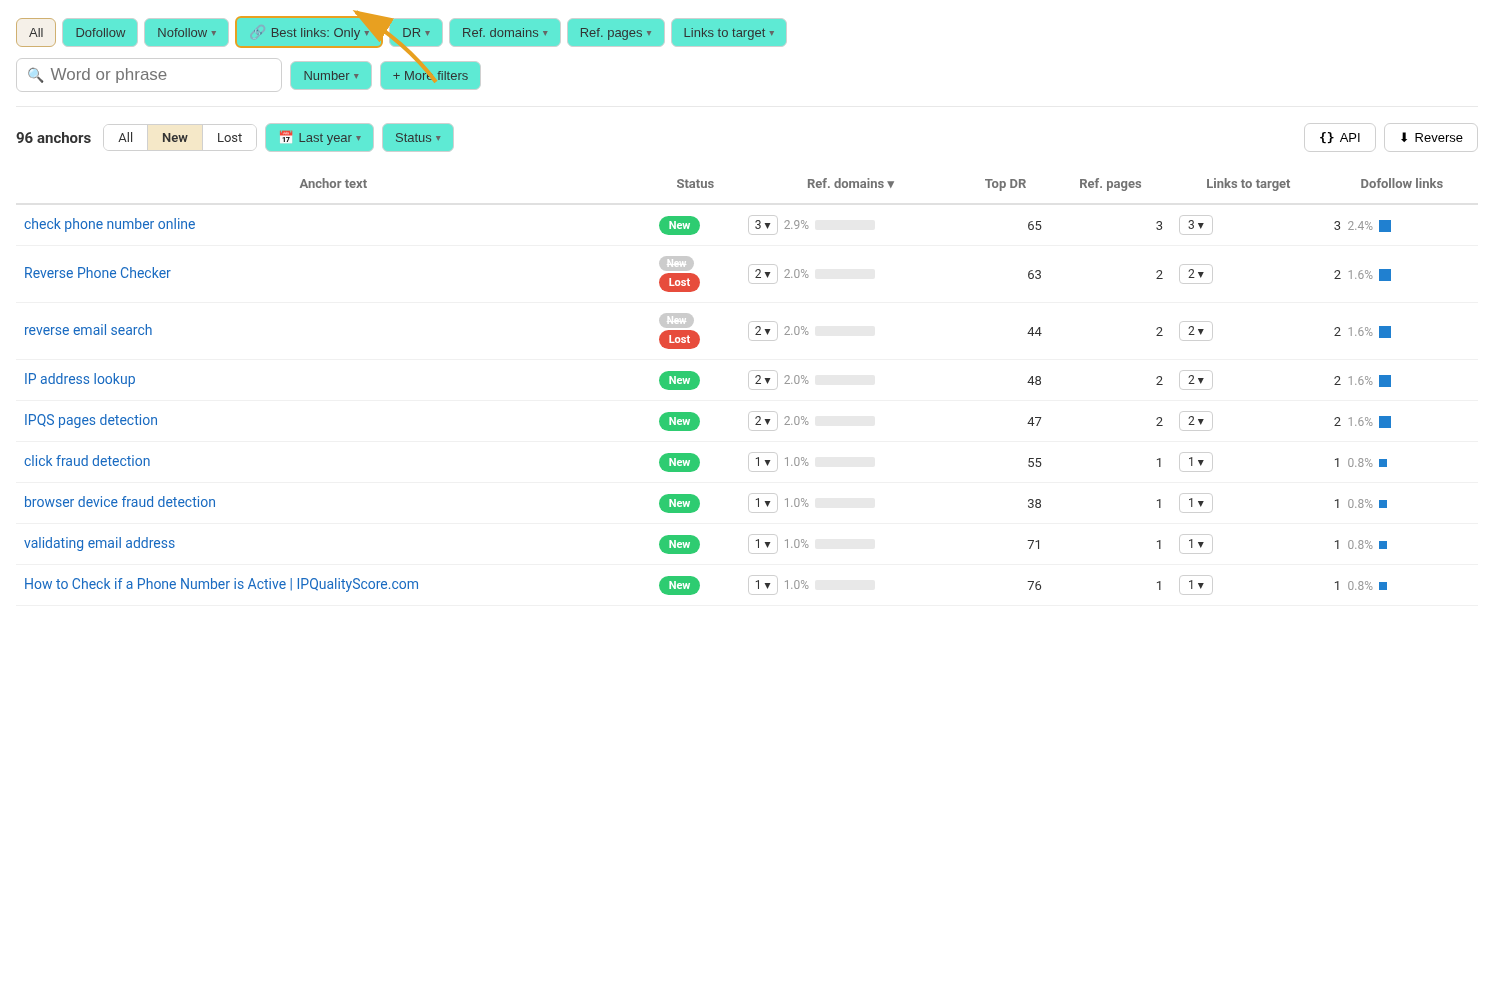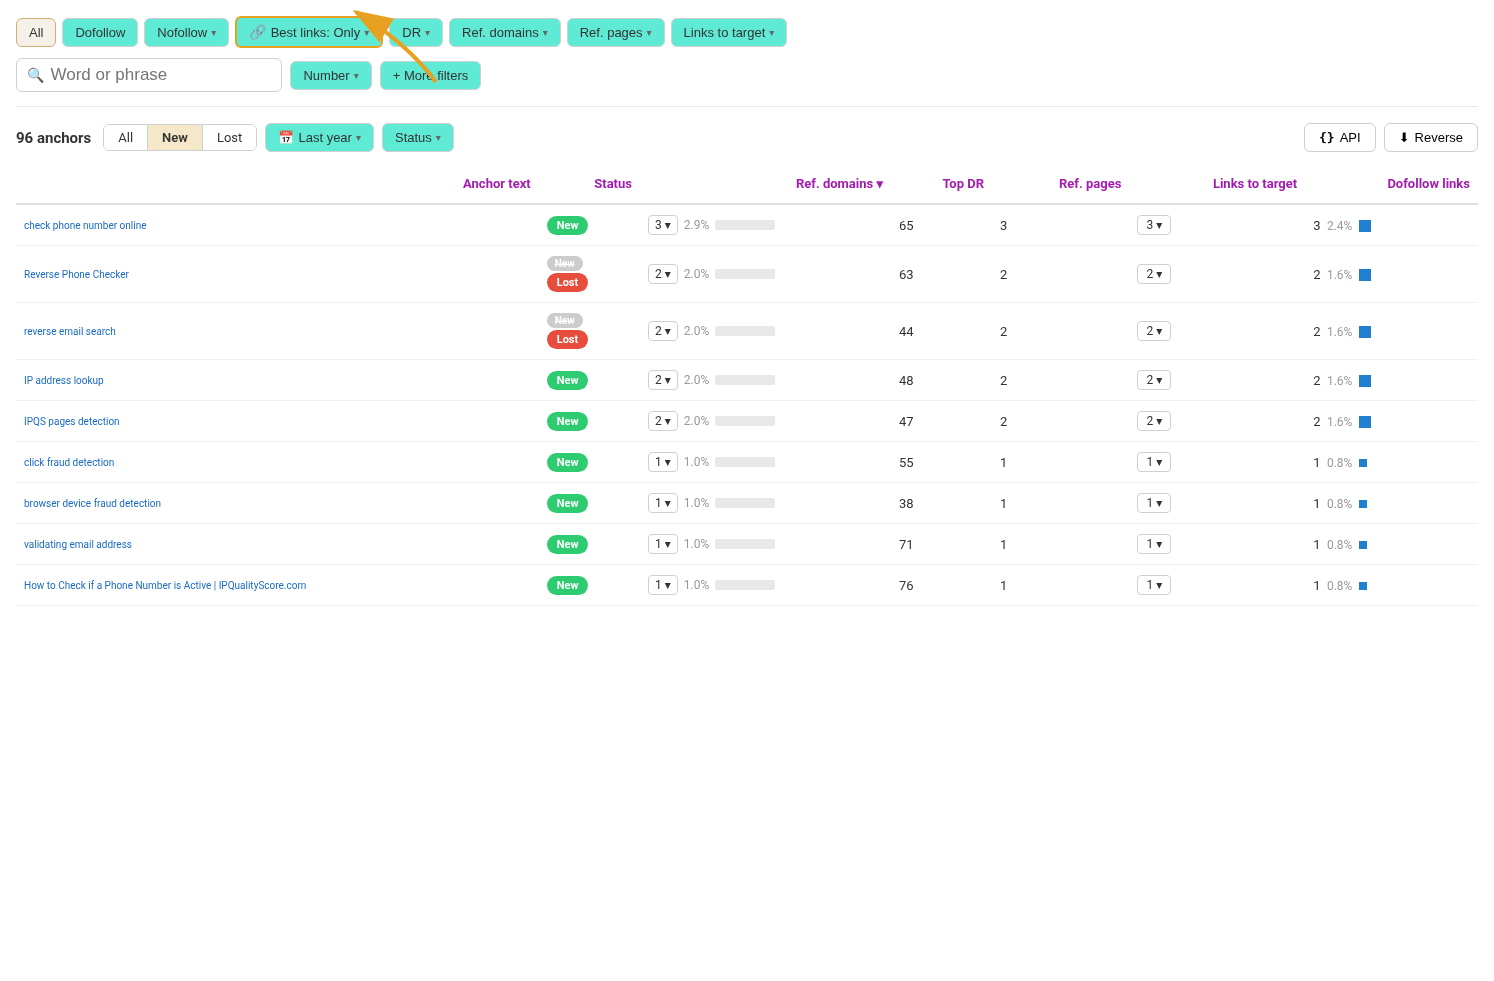--- a/index.html
+++ b/index.html
@@ -130,41 +130,41 @@
       background: #e8e8e8;
       margin-bottom: 16px;
     }
 
     
     .data-table {
       width: 100%;
       border-collapse: collapse;
     }
     .data-table thead th {
-      text-align: right;
+      text-align: center;
       font-weight: 700;
       font-size: 13px;
-      color: #a21caf;
+      color: #737373;
       padding: 8px 8px 12px 8px;
       white-space: nowrap;
       border-bottom: 2px solid #e0e0e0;
     }
     .data-table thead th.sortable { cursor: pointer; }
     .data-table tbody tr {
       border-bottom: 1px solid #f0f0f0;
     }
     .data-table tbody td {
       padding: 10px 8px;
       font-size: 13px;
       vertical-align: middle;
     }
     .anchor-link {
       color: #1a6bc1;
       text-decoration: none;
-      font-size: 10px;
+      font-size: 14px;
       line-height: 1.4;
     }
 
     
     .badge {
       display: inline-block;
       padding: 3px 10px;
       border-radius: 20px;
       font-size: 11px;
       font-weight: 700;
@@ -231,21 +231,21 @@
       gap: 3px;
       border: 1px solid #d0d0d0;
       border-radius: 4px;
       padding: 2px 8px;
       font-size: 12px;
       cursor: pointer;
       background: #fff;
     }
 
     
-    .num-cell { text-align: left; }
+    .num-cell { text-align: right; }
   </style>
 </head>
 <body>
 
 <div class="filter-bar">
   <button class="filter-btn active-tab">All</button>
   <button class="filter-btn">Dofollow</button>
   <button class="filter-btn">
     <span>Nofollow</span>
     <span class="arrow">▾</span>

